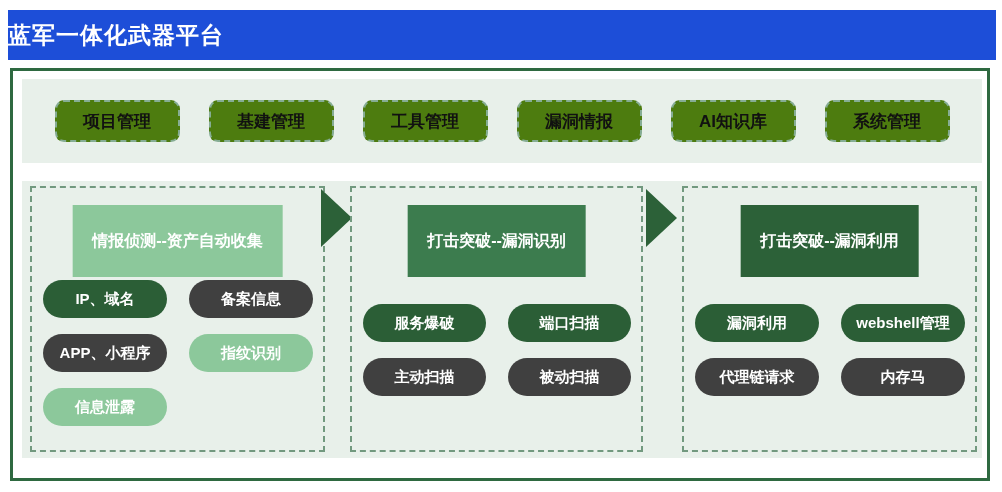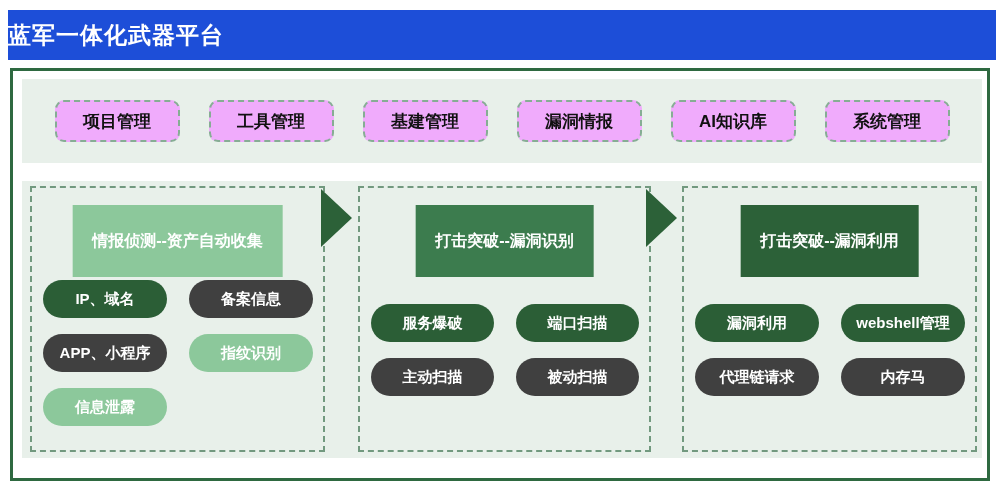--- a/index.html
+++ b/index.html
@@ -14,34 +14,34 @@
   }
   .frame{
     position:absolute;left:10px;top:68px;width:974px;height:407px;
     border:3px solid #2e6940;background:#ffffff;
   }
   .tabs-strip{
     position:absolute;left:22px;top:79px;width:960px;height:84px;
     background:#e8f0ea;display:flex;align-items:center;justify-content:center;gap:29px;
   }
   .tab{
-    width:125px;height:42px;background:#f0abfc;border:2px dashed #86ad94;border-radius:9px;
+    width:125px;height:42px;background:#4d7c0f;border:2px dashed #86ad94;border-radius:9px;
     display:flex;align-items:center;justify-content:center;
     font-size:17px;font-weight:bold;color:#111111;box-sizing:border-box;
   }
   .main-area{
     position:absolute;left:22px;top:181px;width:960px;height:277px;
     background:#e8f0ea;
   }
   .panel{
     position:absolute;top:5px;height:266px;border:2px dashed #72997f;
     box-sizing:border-box;
   }
   .panel-1{left:8px;width:295px;}
-  .panel-2{left:336px;width:293px;}
+  .panel-2{left:328px;width:293px;}
   .panel-3{left:660px;width:295px;}
   .panel-header{
     position:absolute;top:17px;left:50%;transform:translateX(-50%);
     height:44px;display:flex;align-items:center;justify-content:center;
     color:#ffffff;font-size:16px;font-weight:bold;white-space:nowrap;
     padding:14px 20px;
   }
   .hdr-light{background:#8cc89b;}
   .hdr-mid{background:#3c7c4e;}
   .hdr-dark{background:#2c6138;}
@@ -70,22 +70,22 @@
 <body>
 
 <div class="title-bar">
   <span>蓝军一体化武器平台</span>
 </div>
 
 <div class="frame"></div>
 
 <div class="tabs-strip">
   <div class="tab">项目管理</div>
+  <div class="tab">基建管理</div>
   <div class="tab">工具管理</div>
-  <div class="tab">基建管理</div>
   <div class="tab">漏洞情报</div>
   <div class="tab">AI知识库</div>
   <div class="tab">系统管理</div>
 </div>
 
 <div class="main-area">
 
   <div class="panel panel-1">
     <div class="panel-header hdr-light">情报侦测--资产自动收集</div>
     <div class="pill-grid grid-top-high">

